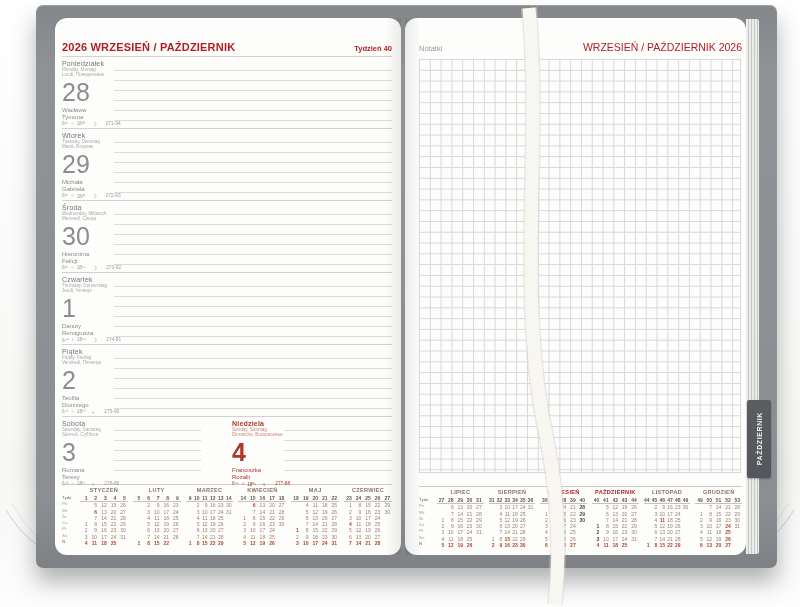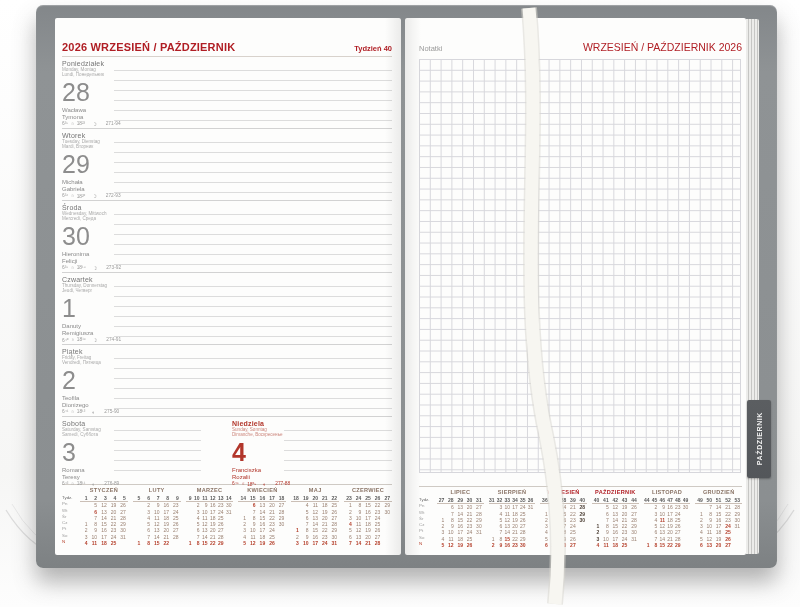--- a/index.html
+++ b/index.html
@@ -7,21 +7,21 @@
        background:linear-gradient(#ffffff, #f6f6f5 78%, #fdfdfd);position:relative;}
   .scene{position:absolute;inset:0;}
   .corner-svg{position:absolute;left:0;top:0;z-index:0;}
 
   
   .book{position:absolute;left:36px;top:5px;width:741px;height:563px;z-index:1;
         background:linear-gradient(#83878a,#8f9395 12%,#8b8f91 88%,#7d8183);
         border-radius:7px;box-shadow:0 14px 22px rgba(90,90,90,.45), inset 0 1px 1px rgba(255,255,255,.25);}
   .edge-stack{position:absolute;left:710px;top:14px;width:13px;height:535px;border-radius:0 2px 2px 0;
         background:repeating-linear-gradient(to right,#ececea 0 2px,#c6c6c4 2px 3px);}
-  .page{position:absolute;top:13px;height:537px;background:#fdfdfc;border-radius:2px;
+  .page{position:absolute;top:13px;height:537px;background:#fdfdfc;border-radius:12px;
         box-sizing:border-box;display:flex;flex-direction:column;}
   .page-left{left:19px;width:346px;padding:18px 9px 0 7px;}
   .page-left::after{content:"";position:absolute;right:0;top:0;bottom:0;width:16px;
         background:linear-gradient(to right,rgba(0,0,0,0),rgba(0,0,0,.07));}
   .page-right{left:369px;width:341px;padding:18px 4px 0 14px;}
   .page-right::before{content:"";position:absolute;left:0;top:0;bottom:0;width:16px;
         background:linear-gradient(to left,rgba(0,0,0,0),rgba(0,0,0,.07));}
 
   
   .hdr{display:flex;justify-content:space-between;align-items:flex-end;height:17px;

